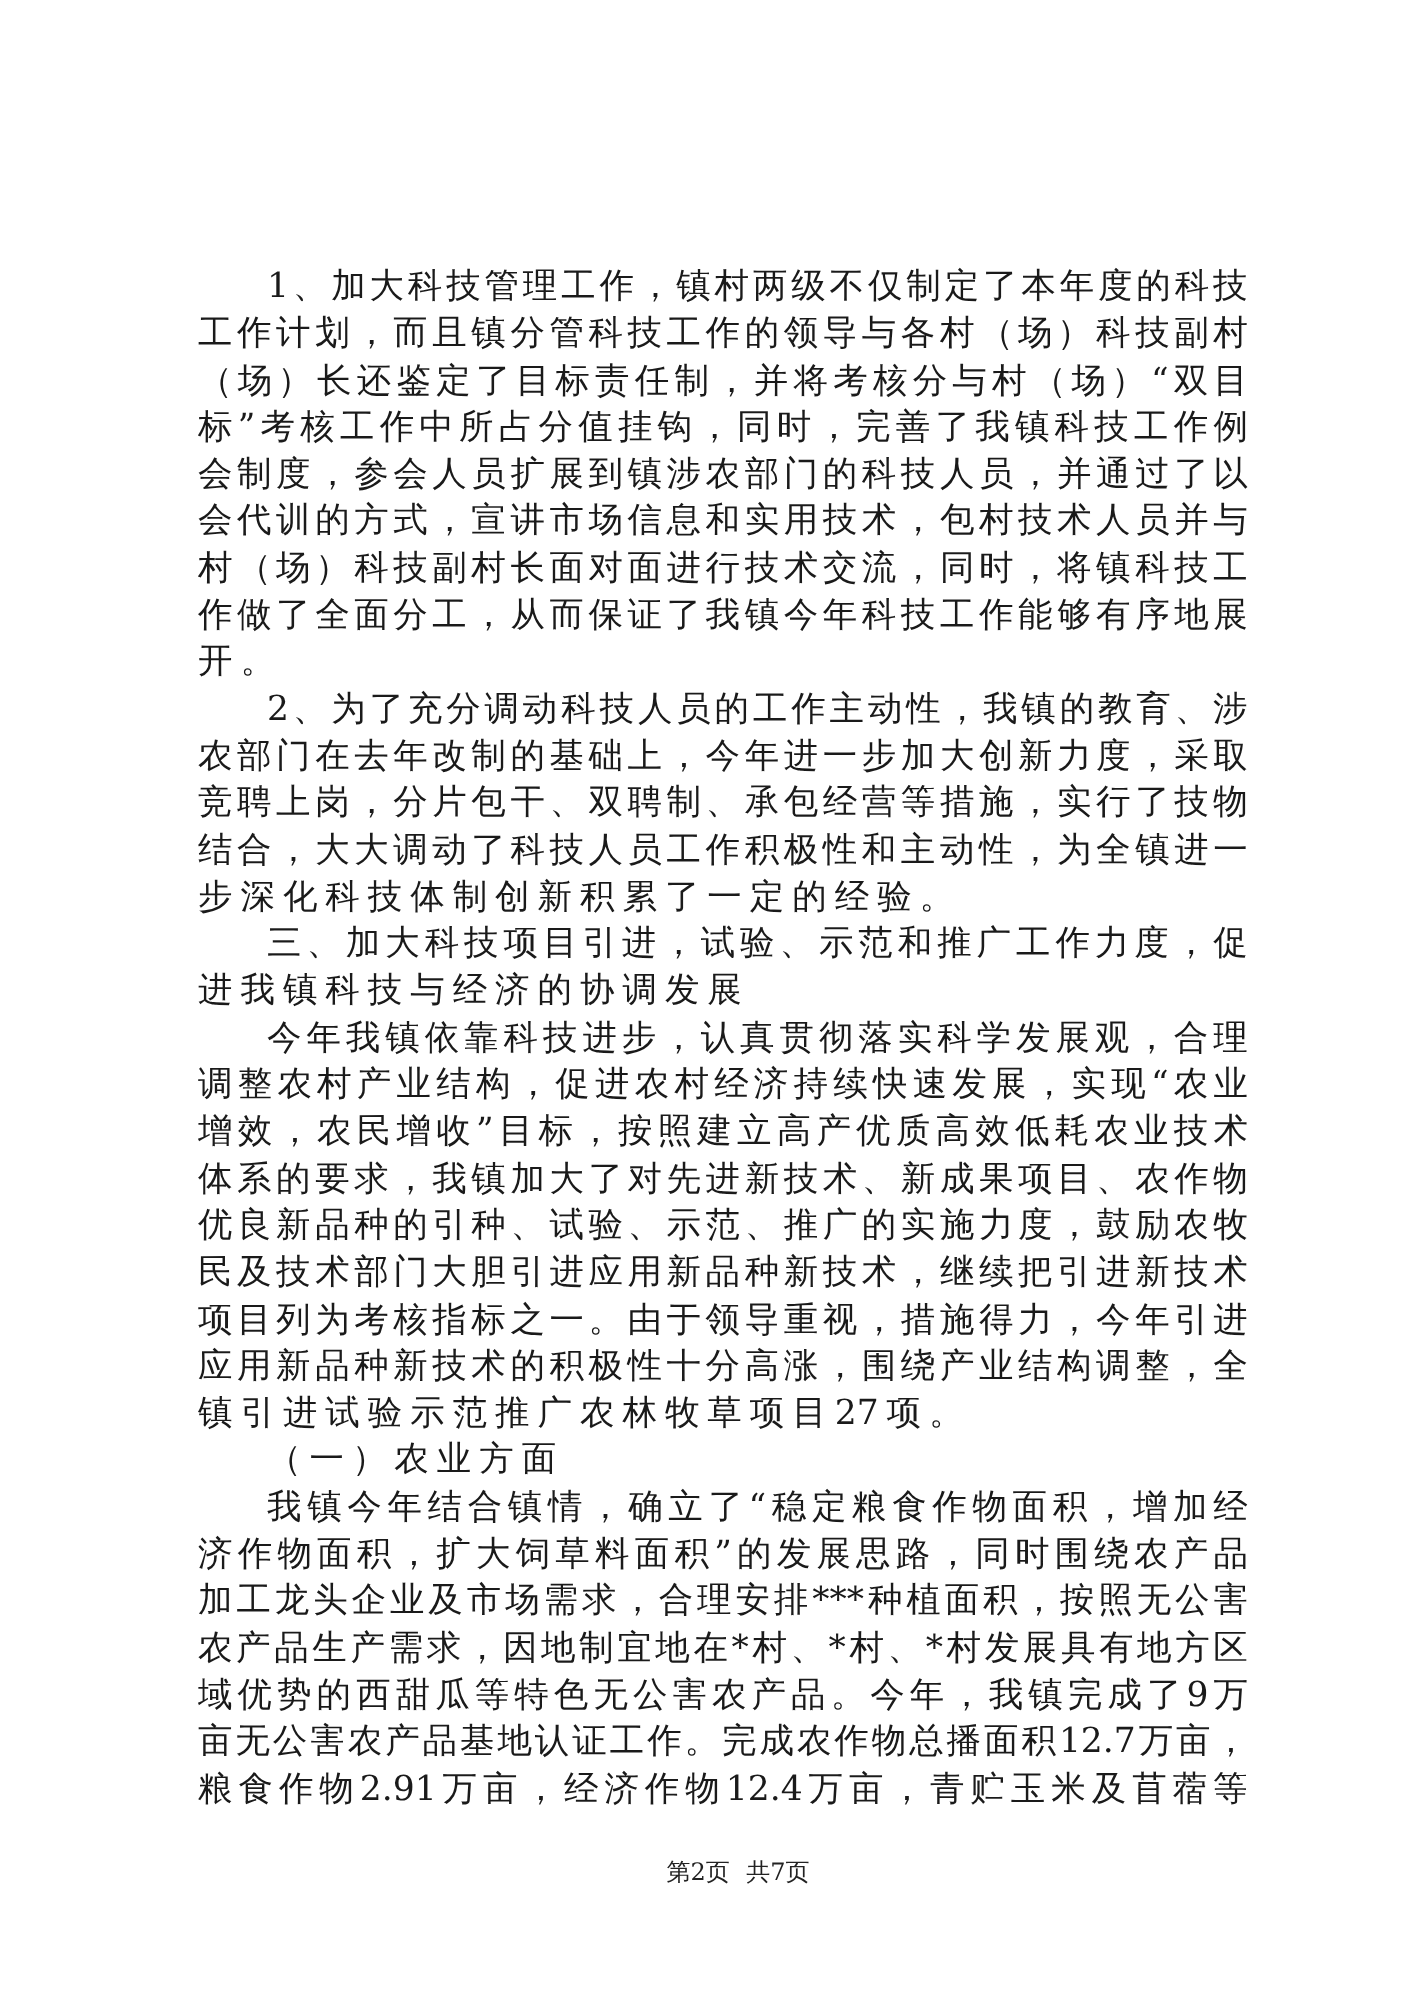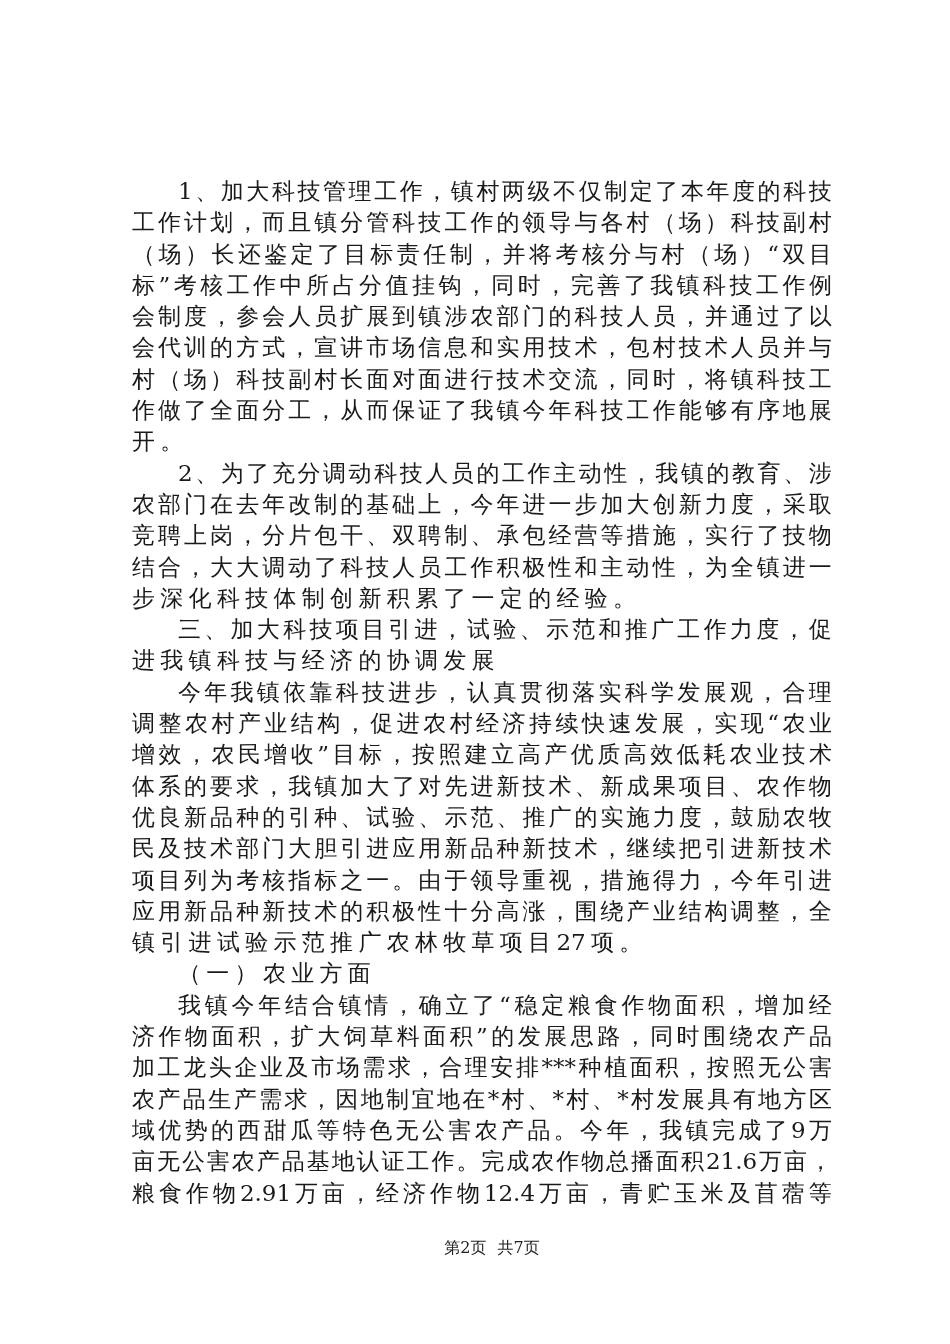--- a/index.html
+++ b/index.html
@@ -897,21 +897,21 @@
         <span class="ch">。</span>
         <span class="ch">完</span>
         <span class="ch">成</span>
         <span class="ch">农</span>
         <span class="ch">作</span>
         <span class="ch">物</span>
         <span class="ch">总</span>
         <span class="ch">播</span>
         <span class="ch">面</span>
         <span class="ch">积</span>
-        <span class="ch">21.6</span>
+        <span class="ch">12.7</span>
         <span class="ch">万</span>
         <span class="ch">亩</span>
         <span class="ch">，</span>
       </div>
       <div class="line">
         <span class="ch">粮</span>
         <span class="ch">食</span>
         <span class="ch">作</span>
         <span class="ch">物</span>
         <span class="ch">2.91</span>

